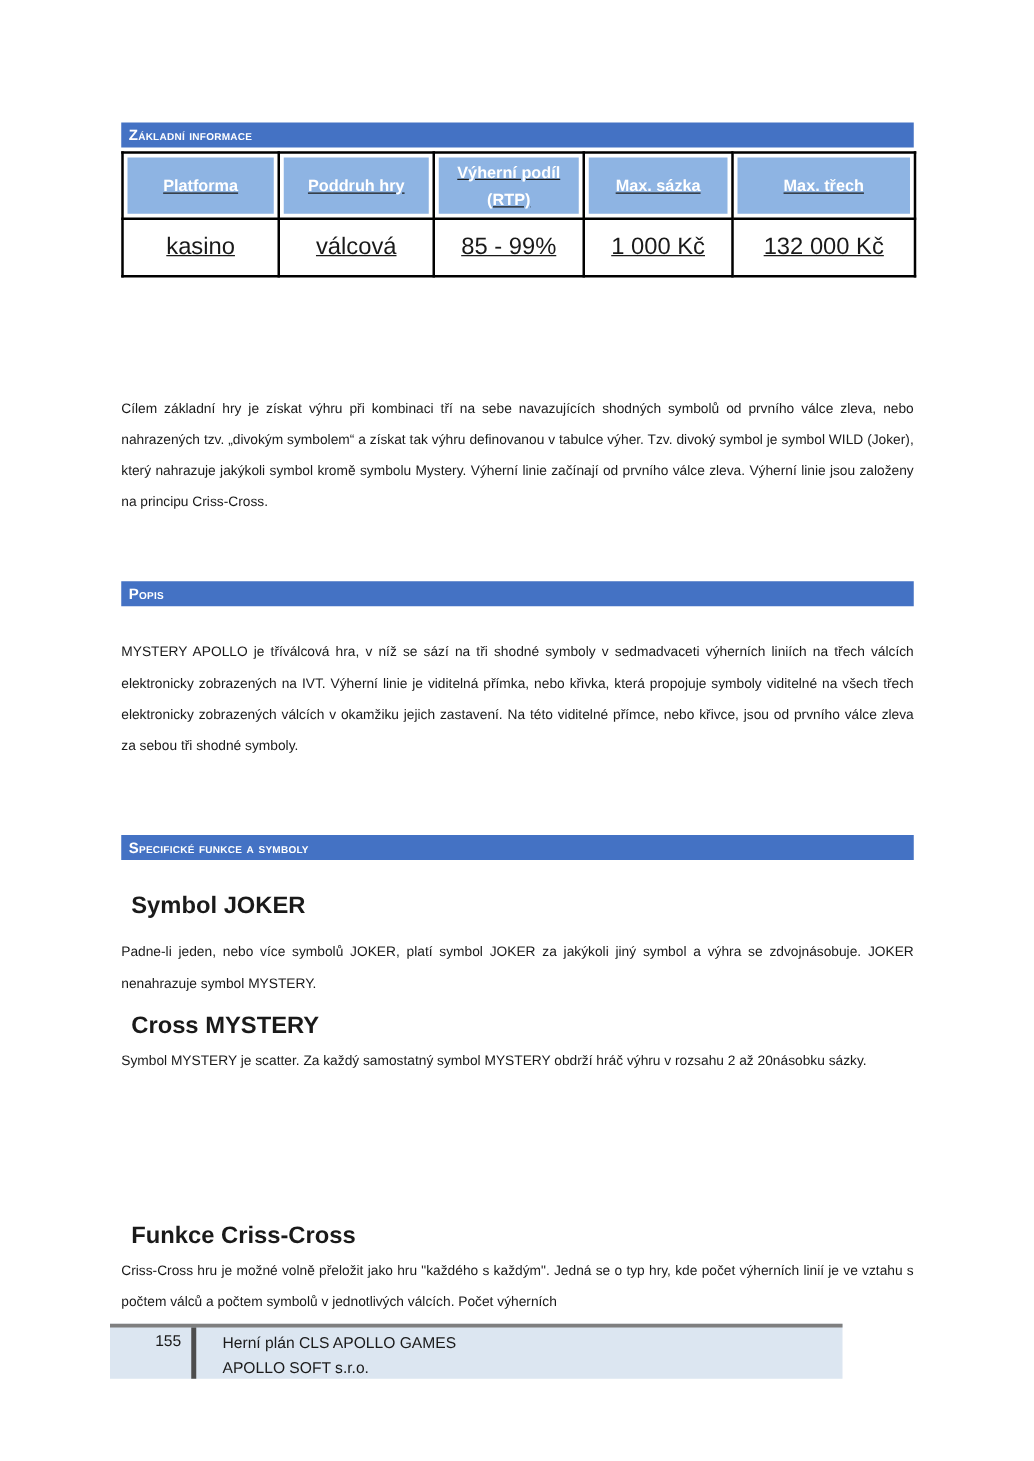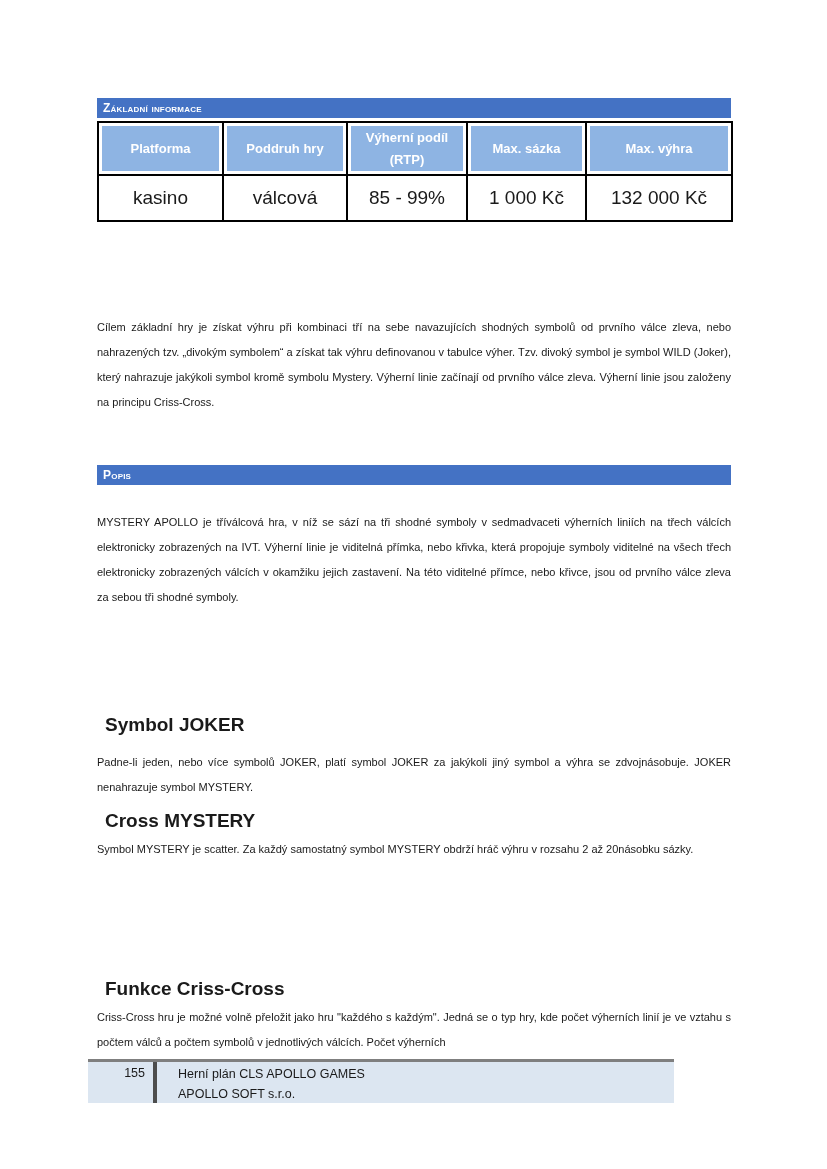--- a/index.html
+++ b/index.html
@@ -25,20 +25,21 @@
     height: 20px;
     padding-left: 6px;
     letter-spacing: 0.2px;
   }
 
   
   table.info-table {
     border-collapse: collapse;
     table-layout: fixed;
     width: 634px;
+    text-decoration: underline;
   }
   table.info-table td {
     border: 2px solid #000000;
     text-align: center;
     vertical-align: middle;
   }
   td.hcell { padding: 3px; }
   .hfill {
     background: #8EB4E3;
     color: #ffffff;
@@ -127,40 +128,41 @@
         <td class="hcell">
             <div class="hfill">Poddruh hry</div>
           </td>
         <td class="hcell">
             <div class="hfill">Výherní podíl (RTP)</div>
           </td>
         <td class="hcell">
             <div class="hfill">Max. sázka</div>
           </td>
         <td class="hcell">
-            <div class="hfill">Max. výhra</div>
+            <div class="hfill">Max. třech</div>
           </td>
       </tr>
       <tr>
         <td class="dcell">kasino</td>
         <td class="dcell">válcová</td>
         <td class="dcell">85 - 99%</td>
         <td class="dcell">1 000 Kč</td>
         <td class="dcell">132 000 Kč</td>
       </tr>
     </tbody>
   </table>
 
 
   <p class="abs body" style="top:315px">Cílem základní hry je získat výhru při kombinaci tří na sebe navazujících shodných symbolů od prvního válce zleva, nebo nahrazených tzv. „divokým symbolem“ a získat tak výhru definovanou v tabulce výher. Tzv. divoký symbol je symbol WILD (Joker), který nahrazuje jakýkoli symbol kromě symbolu Mystery. Výherní linie začínají od prvního válce zleva. Výherní linie jsou založeny na principu Criss-Cross.</p>
 
   <div class="abs secbar" style="top:465px">Popis</div>
 
   <p class="abs body" style="top:510px">MYSTERY APOLLO je tříválcová hra, v níž se sází na tři shodné symboly v sedmadvaceti výherních liniích na třech válcích elektronicky zobrazených na IVT. Výherní linie je viditelná přímka, nebo křivka, která propojuje symboly viditelné na všech třech elektronicky zobrazených válcích v okamžiku jejich zastavení. Na této viditelné přímce, nebo křivce, jsou od prvního válce zleva za sebou tři shodné symboly.</p>
 
+  <div class="abs secbar" style="top:668px">Specifické funkce a symboly</div>
 
   <div class="abs sub" style="top:704px">Symbol JOKER</div>
 
   <p class="abs body" style="top:750px">Padne-li jeden, nebo více symbolů JOKER, platí symbol JOKER za jakýkoli jiný symbol a výhra se zdvojnásobuje. JOKER nenahrazuje symbol MYSTERY.</p>
 
   <div class="abs sub" style="top:800px">Cross MYSTERY</div>
 
   <p class="abs body" style="top:837px">Symbol MYSTERY je scatter. Za každý samostatný symbol MYSTERY obdrží hráč výhru v rozsahu 2 až 20násobku sázky.</p>
 
   <div class="abs sub" style="top:968px">Funkce Criss-Cross</div>

